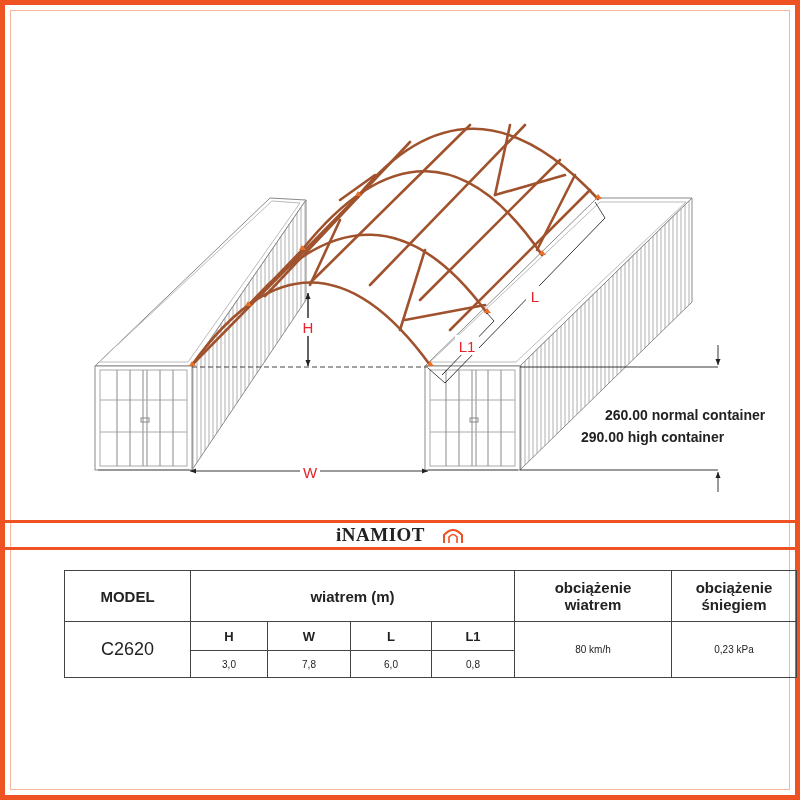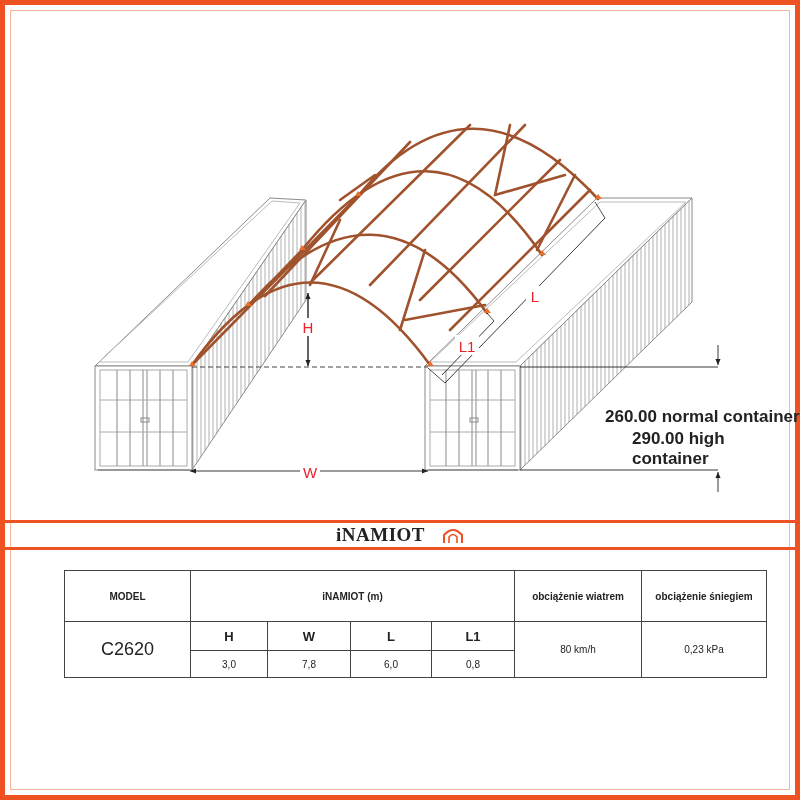--- a/index.html
+++ b/index.html
@@ -8,25 +8,25 @@
   .frame-inner{position:absolute;left:5px;top:5px;right:5px;bottom:5px;border:1px solid #f7b59b;}
   .diagram{position:absolute;left:0;top:0;width:800px;height:520px;}
   .divider{position:absolute;left:5px;right:5px;height:3px;background:#ee5223;}
   .divider.top{top:520px;}
   .divider.bottom{top:547px;}
   .brand{position:absolute;left:0;right:0;top:523px;height:24px;display:flex;align-items:center;justify-content:center;gap:17px;}
   .brand-text{font-family:"Liberation Serif",serif;font-weight:bold;font-size:19px;letter-spacing:0.5px;color:#222;}
   .brand-icon{width:22px;height:18px;display:inline-block;}
   .spec{position:absolute;left:64px;top:570px;border-collapse:collapse;font-family:"Liberation Sans",sans-serif;color:#222;}
   .spec td{border:1.5px solid #444;text-align:center;padding:0;}
-  .hdr{font-weight:bold;font-size:10px;}
+  .hdr{font-weight:bold;font-size:15px;}
   .model{font-weight:normal;font-size:18px;}
   .sub{font-weight:bold;font-size:13px;}
   .val{font-size:10px;}
-  .note{position:absolute;font-weight:bold;font-size:17px;color:#222;}
+  .note{position:absolute;font-weight:bold;font-size:14px;color:#222;}
 </style>
 </head>
 <body>
 
 <div class="frame">
     <div class="frame-inner"></div>
   </div>
 
 <svg class="diagram" viewBox="0 0 800 520" xmlns="http://www.w3.org/2000/svg">
   <defs>
@@ -148,38 +148,38 @@
 
   <g stroke="#222" stroke-width="0.9" fill="none">
     <line x1="520" y1="367" x2="718" y2="367"></line>
     <line x1="718" y1="345" x2="718" y2="365" marker-end="url(#arr)"></line>
     <line x1="520" y1="470" x2="718" y2="470"></line>
     <line x1="718" y1="492" x2="718" y2="472" marker-end="url(#arr)"></line>
   </g>
 </svg>
 
 <div class="note" style="left:605px;top:407px;">260.00 normal container</div>
-<div class="note" style="left:632px;top:429px;">290.00 high container</div>
+<div class="note" style="left:581px;top:429px;">290.00 high container</div>
 
 <div class="divider top"></div>
 <div class="brand">
   <span class="brand-text">iNAMIOT</span>
   <svg class="brand-icon" viewBox="0 0 22 18">
     <path d="M2,17 L2,9 Q11,-1 20,9 L20,17" fill="none" stroke="#ee5223" stroke-width="2"></path>
     <path d="M7,17 L7,11 Q11,6 15,11 L15,17" fill="none" stroke="#ee5223" stroke-width="1.6"></path>
   </svg>
 </div>
 <div class="divider bottom"></div>
 
 <table class="spec">
   <tbody>
       <tr style="height:51px;">
     <td class="hdr" style="width:125px;">MODEL</td>
-    <td class="hdr" colspan="4" style="width:320px;">iNAMIOT (m)</td>
-    <td class="hdr" style="width:114px;padding:0 6px;">obciążenie wiatrem</td>
+    <td class="hdr" colspan="4" style="width:320px;">wiatrem (m)</td>
+    <td class="hdr" style="width:114px;padding:0 21px;">obciążenie wiatrem</td>
     <td class="hdr" style="width:112px;padding:0 6px;">obciążenie śniegiem</td>
   </tr>
   <tr style="height:29px;">
     <td class="model" rowspan="2">C2620</td>
     <td class="sub" style="width:76px;">H</td>
     <td class="sub" style="width:82px;">W</td>
     <td class="sub" style="width:80px;">L</td>
     <td class="sub" style="width:82px;">L1</td>
     <td class="val" rowspan="2">80 km/h</td>
     <td class="val" rowspan="2">0,23 kPa</td>

